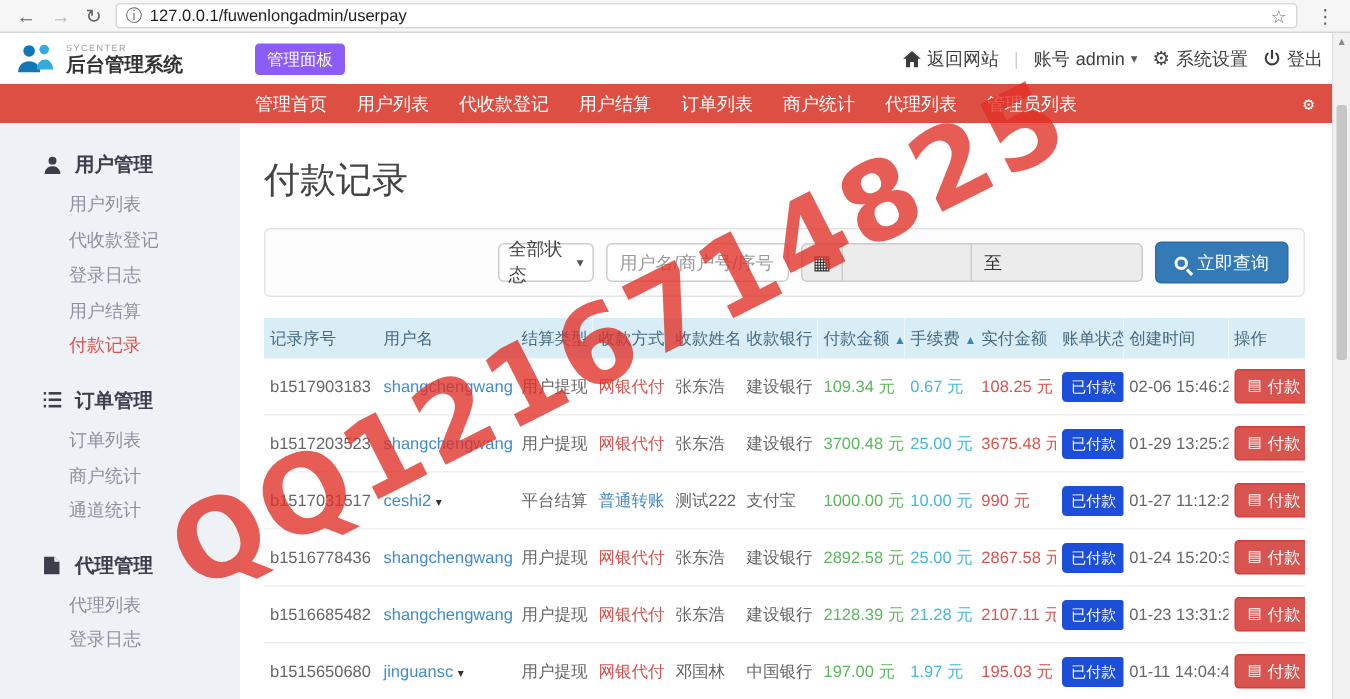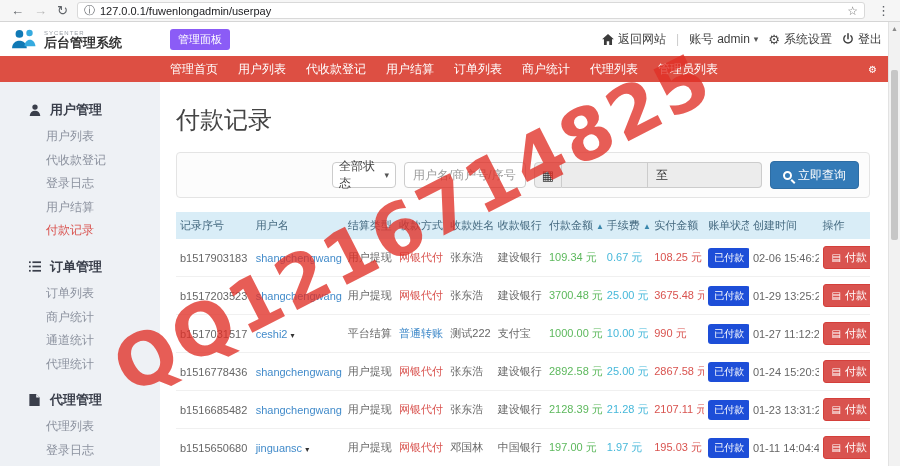--- a/index.html
+++ b/index.html
@@ -218,21 +218,20 @@
               <rect x="4" y="5" width="10" height="2" fill="#3a3f4b"></rect>
               <rect x="0" y="10" width="2" height="2" fill="#3a3f4b"></rect>
               <rect x="4" y="10" width="10" height="2" fill="#3a3f4b"></rect>
             </svg>
         </span>
         <span>订单管理</span>
       </div>
       <div class="side-item">订单列表</div>
       <div class="side-item">商户统计</div>
       <div class="side-item">通道统计</div>
-      <div class="side-item">代理统计</div>
     </div>
 
     <div class="side-section">
       <div class="side-title">
         <span class="sicon">
           <svg width="11" height="12" viewBox="0 0 12 14">
               <path d="M0 0 H8 L12 4 V14 H0 Z" fill="#3a3f4b"></path>
               <path d="M8 0 L12 4 H8 Z" fill="#eef1f5"></path>
             </svg>
         </span>

